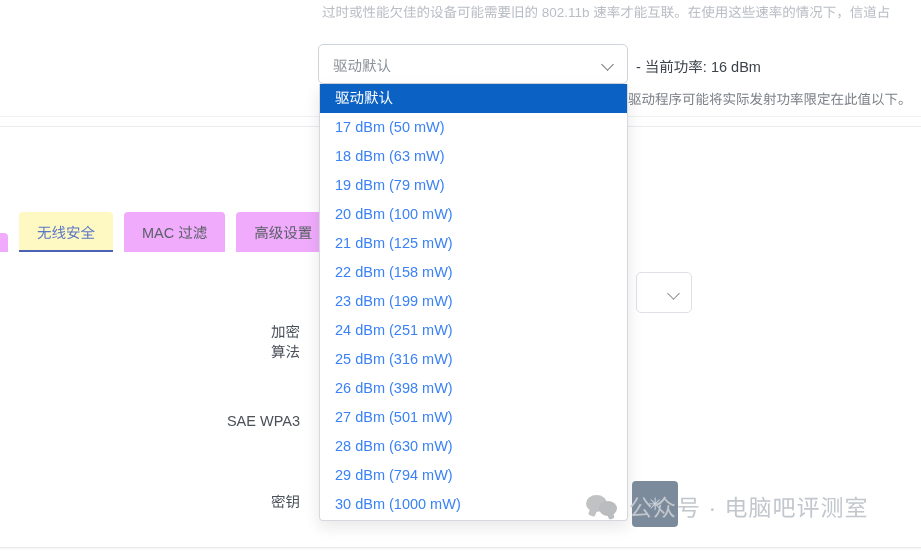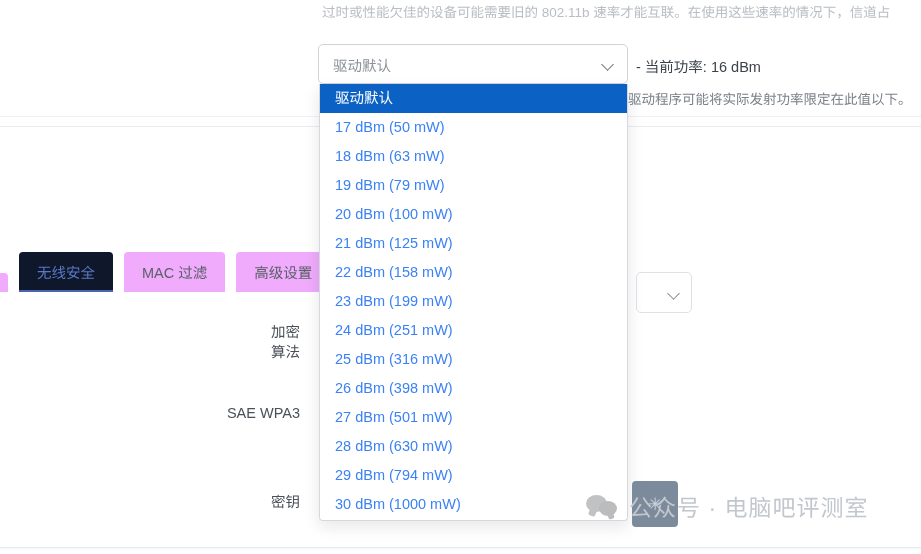--- a/index.html
+++ b/index.html
@@ -189,23 +189,22 @@
     background: #f0abfc;
     border-radius: 4px 4px 0 0;
     padding: 9px 18px 10px 18px;
     font-size: 14.5px;
     color: #5b6168;
     white-space: nowrap;
     cursor: pointer;
     position: relative;
   }
   .tab.active {
-    background: #0f172a;
+    background: #fef9c3;
     color: #5b77c6;
-    margin-top: 40px;
   }
   .tab.active::after {
     content: "";
     position: absolute;
     left: 0;
     right: 0;
     bottom: 0;
     height: 2.5px;
     background: #4a63b5;
   }
@@ -229,21 +228,21 @@
     position: absolute;
     width: 240px;
     text-align: right;
     left: 60px;
     font-size: 14.5px;
     color: #4b5159;
     white-space: nowrap;
   }
   .sec-label.l-enc   { top: 22px; margin-top: 36px; }
   .sec-label.l-alg   { top: 78px; }
-  .sec-label.l-sae   { top: 143px; }
+  .sec-label.l-sae   { top: 151px; }
   .sec-label.l-key   { top: 228px; }
 
   .sec-select {
     position: absolute;
     left: 636px;
     width: 56px;
     height: 41px;
     box-sizing: border-box;
     background: #ffffff;
     border: 1px solid #dee2e6;

